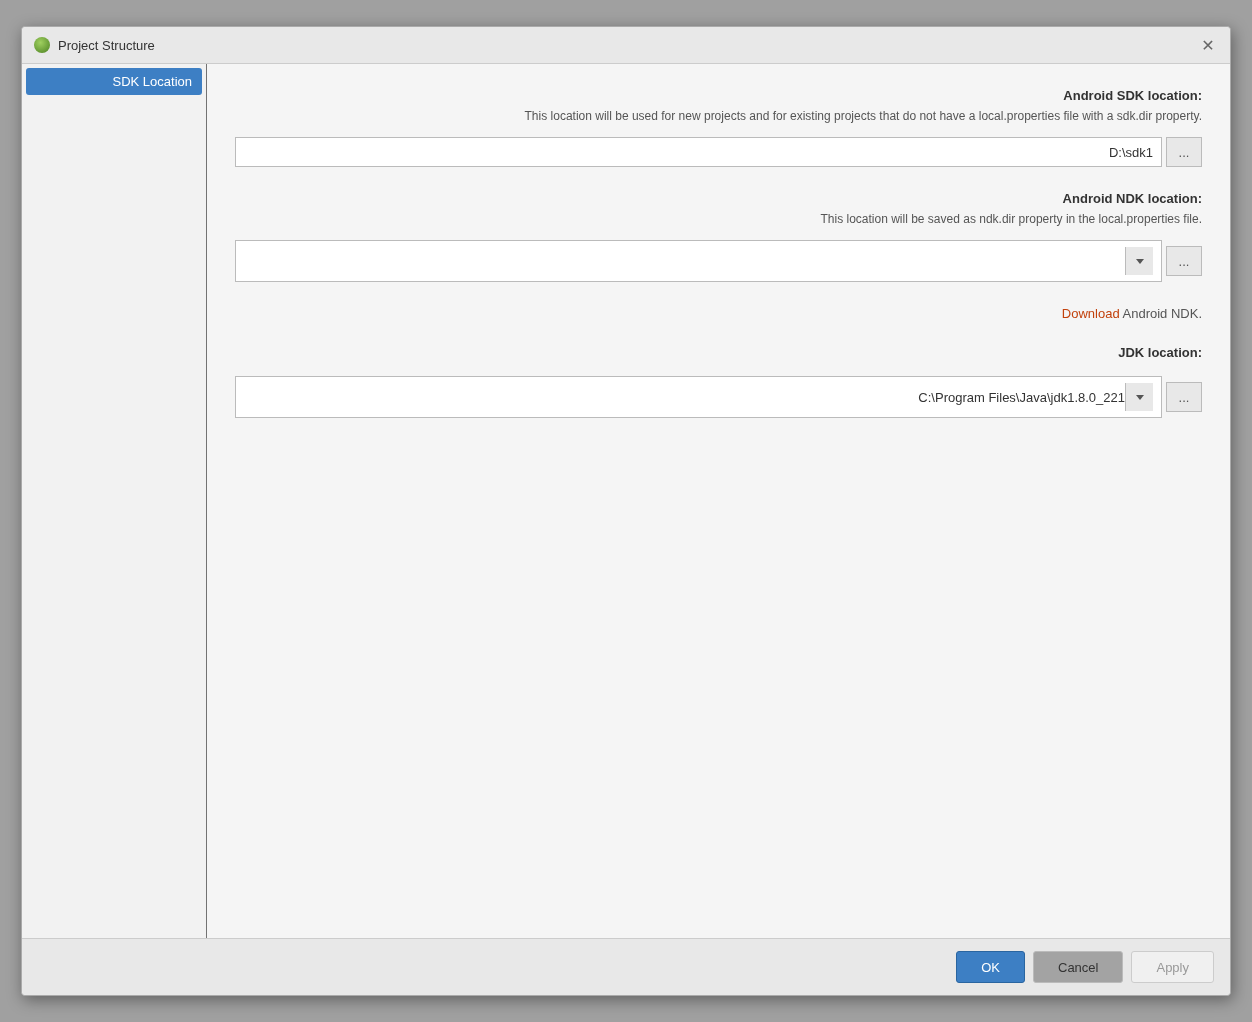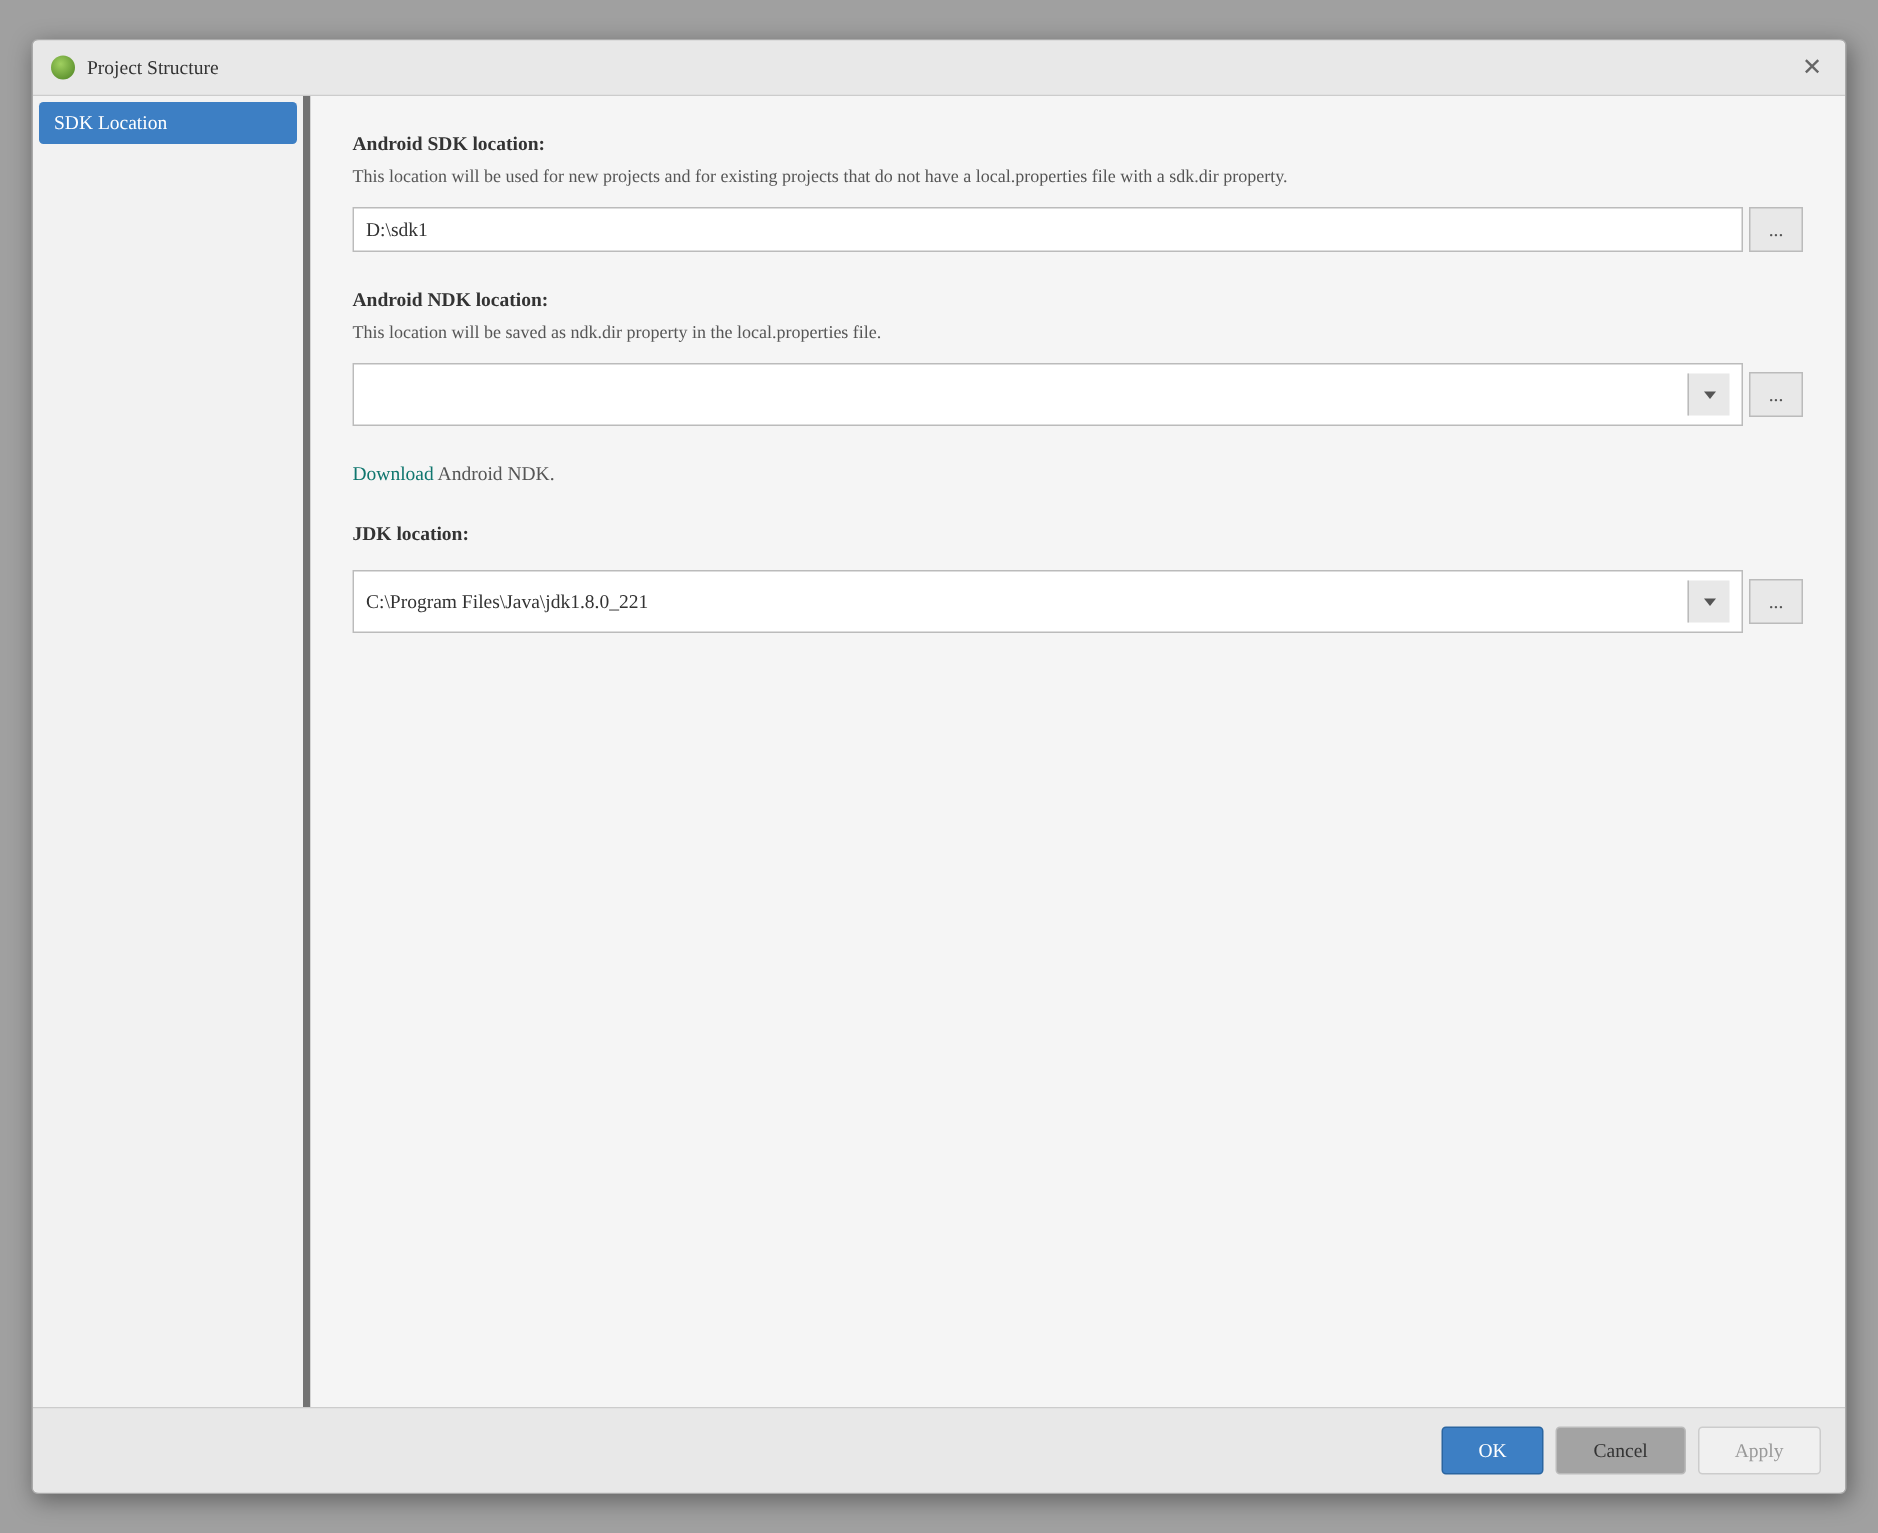--- a/index.html
+++ b/index.html
@@ -1,20 +1,21 @@
 <!DOCTYPE html>
 <html><head>
   <meta charset="utf-8">
   <style>
     * {
       box-sizing: border-box;
       margin: 0;
       padding: 0;
-      font-family: Liberation Serif, serif;
-      font-size: 13px;
+      font-family: Liberation Sans, sans-serif;
+      font-size: 13px;
+      text-align: right;
     }
 
     body {
       background: #a0a0a0;
       display: flex;
       align-items: center;
       justify-content: center;
       width: 1252px;
       height: 1022px;
       overflow: hidden;
@@ -77,21 +78,21 @@
 
     .dialog-body {
       display: flex;
       flex: 1;
       overflow: hidden;
     }
 
     .sidebar {
       width: 185px;
       background: #f2f2f2;
-      border-right: 5px solid #737373;
+      border-right: 1px solid #737373;
       padding: 4px;
       flex-shrink: 0;
     }
 
     .sidebar-item {
       padding: 6px 10px;
       cursor: pointer;
       border-radius: 3px;
       color: #333;
     }
@@ -180,21 +181,21 @@
       cursor: pointer;
       display: flex;
       align-items: center;
       justify-content: center;
       font-size: 12px;
       color: #555;
       flex-shrink: 0;
     }
 
     .download-link {
-      color: #0f766e;
+      color: #c2410c;
       cursor: pointer;
       text-decoration: none;
     }
 
     .download-text {
       color: #555;
     }
 
     .download-row {
       margin-bottom: 24px;

